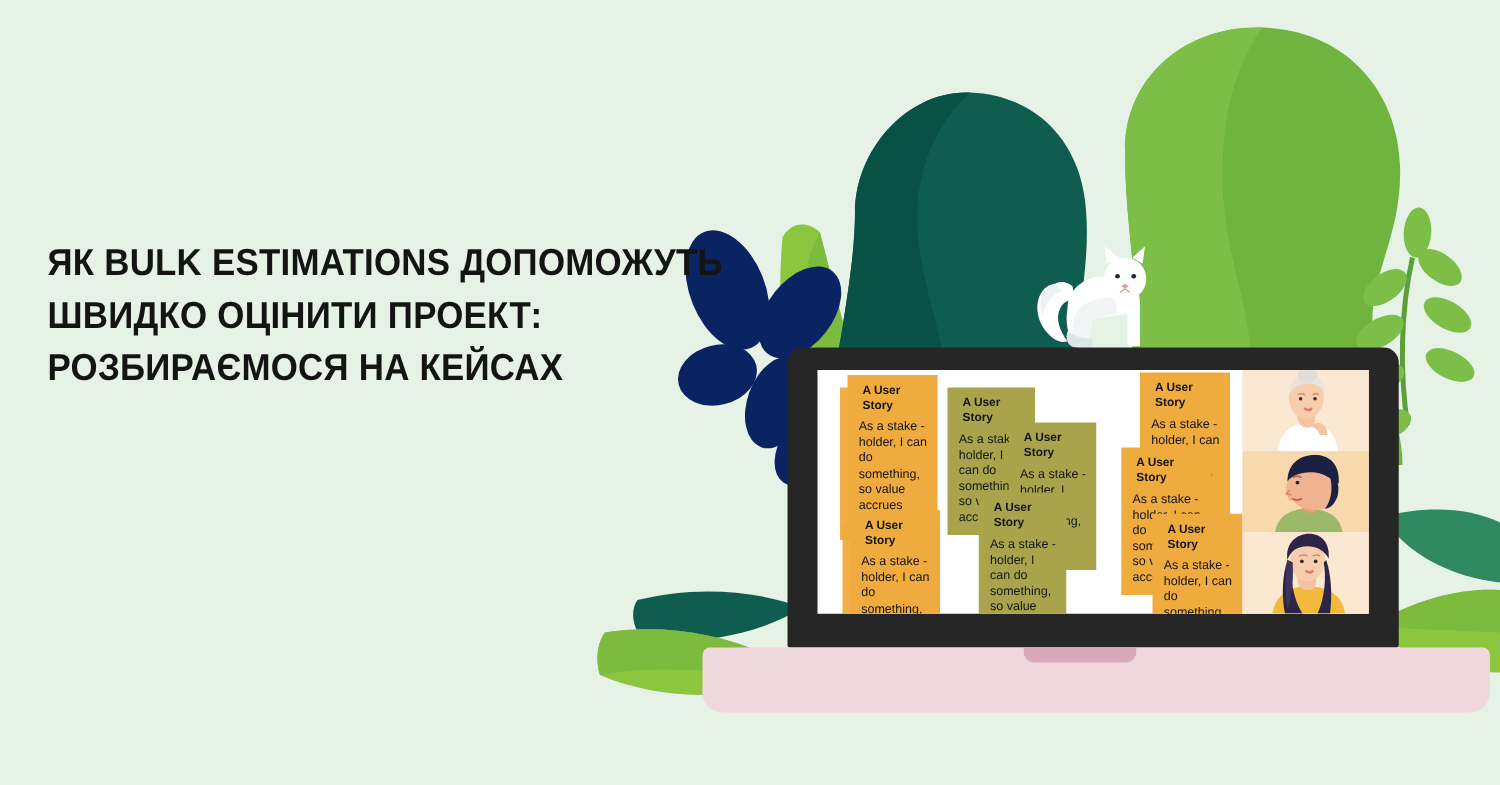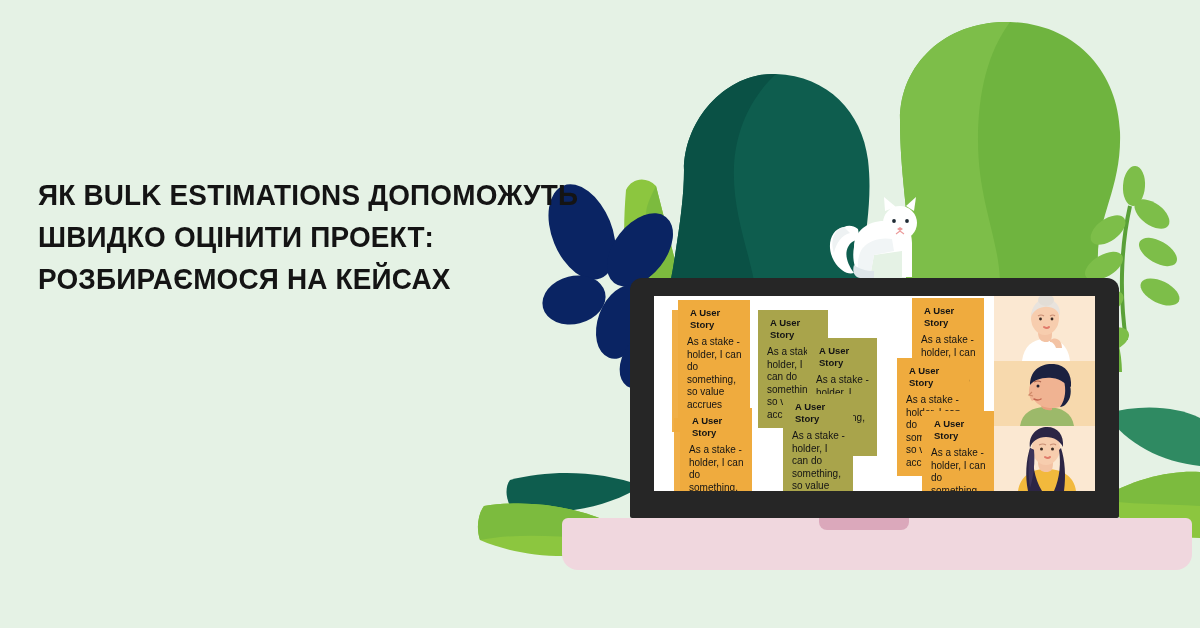--- a/index.html
+++ b/index.html
@@ -9,21 +9,21 @@
     background:#e5f2e5;
     font-family:"Liberation Sans", sans-serif;
   }
   #banner{
     position:relative;width:1200px;height:628px;overflow:hidden;
     background:#e5f2e5;
   }
 
   
   #text-block{
-    position:absolute;left:38px;top:174px;width:520px;
+    position:absolute;left:38px;top:190px;width:520px;
     z-index:60;
   }
   #headline{
     margin:0;
     font-family:"Liberation Sans", sans-serif;
     font-weight:700;
     font-size:30px;
     line-height:42px;
     letter-spacing:.2px;
     color:#141414;

